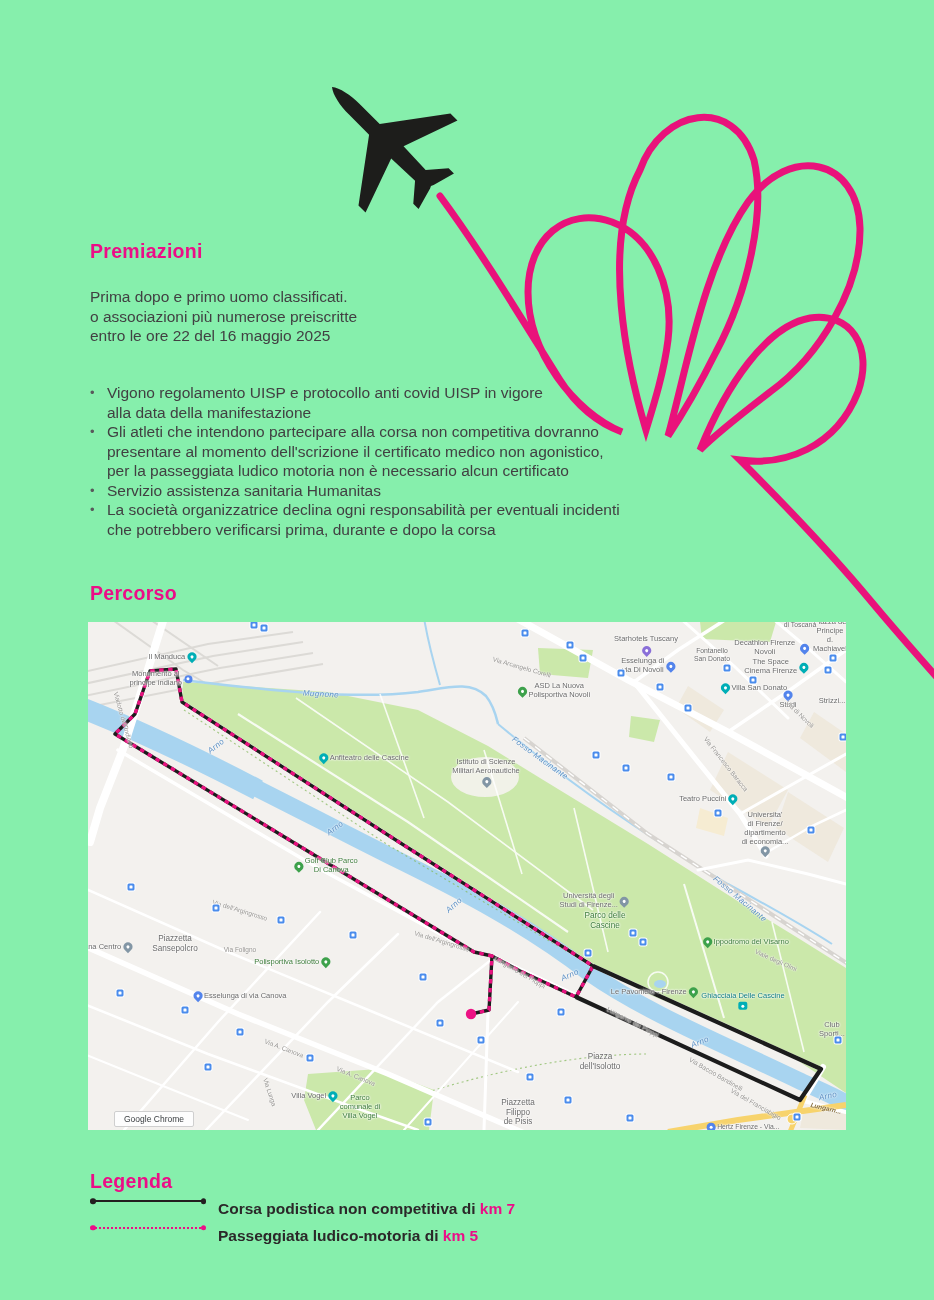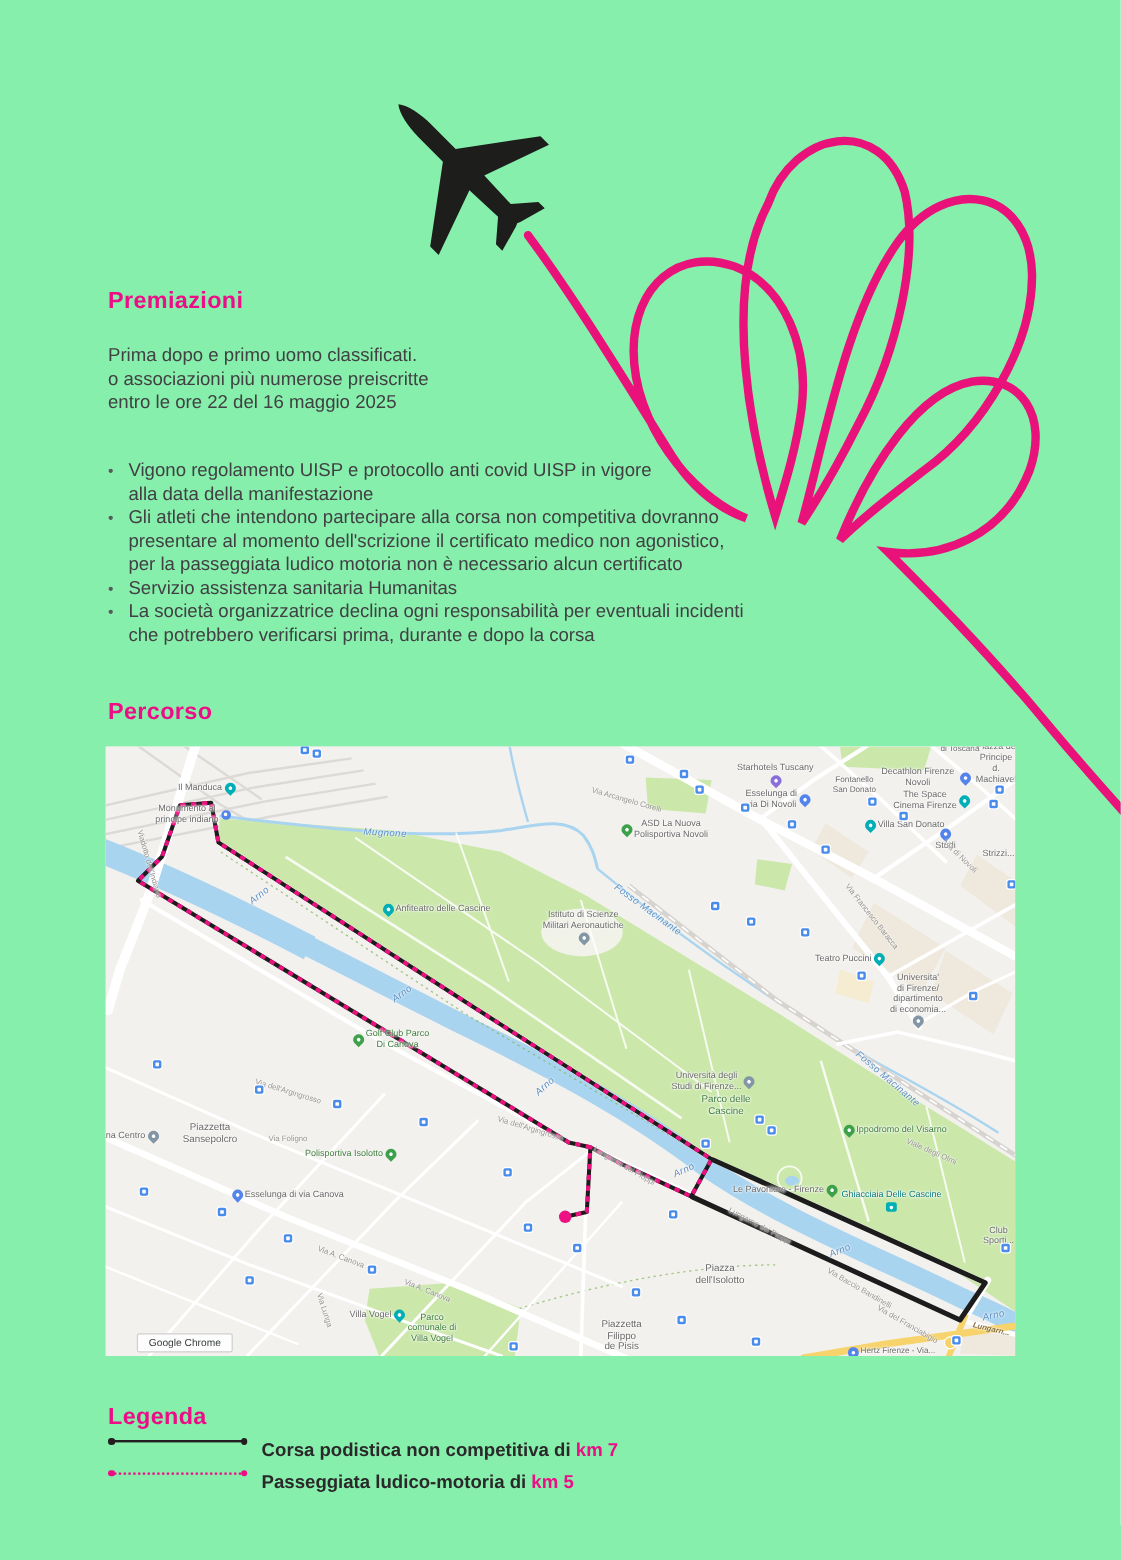--- a/index.html
+++ b/index.html
@@ -228,21 +228,21 @@
 San Donato</span></div>
         <div class="map-label" style="left: 682px; top: 26px;"><span>Decathlon Firenze Novoli</span><span class="pin blue"></span></div>
         <div class="map-label" style="left: 688px; top: 45px;"><span>The Space
 Cinema Firenze</span><span class="pin teal"></span></div>
         <div class="map-label" style="left: 666px; top: 66px;"><span class="pin teal"></span><span>Villa San Donato</span></div>
         <div class="map-label col" style="left: 700px; top: 78px;"><span class="pin blue"></span><span>Studi</span></div>
         <div class="map-label" style="left: 742px; top: 14px;"><span>Piazza de
 Principe d.
 Machiavel</span></div>
         <div class="map-label tiny" style="left: 712px; top: 3px;"><span>di Toscana</span></div>
-        <div class="map-label" style="left: 744px; top: 90px;"><span>Strizzi...</span></div>
+        <div class="map-label" style="left: 744px; top: 79px;"><span>Strizzi...</span></div>
         <div class="map-label" style="left: 620px; top: 177px;"><span>Teatro Puccini</span><span class="pin teal"></span></div>
         <div class="map-label col" style="left: 677px; top: 211px;"><span>Universita'
 di Firenze/
 dipartimento
 di economia...</span><span class="pin gray"></span></div>
         <div class="map-label" style="left: 506px; top: 279px;"><span>Università degli
 Studi di Firenze...</span><span class="pin gray"></span></div>
         <div class="map-label park big" style="left: 517px; top: 299px;"><span>Parco delle
 Cascine</span></div>
         <div class="map-label park" style="left: 658px; top: 320px; align-items: flex-end;"><span class="pin green"></span><span>Ippodromo del Visarno</span></div>

